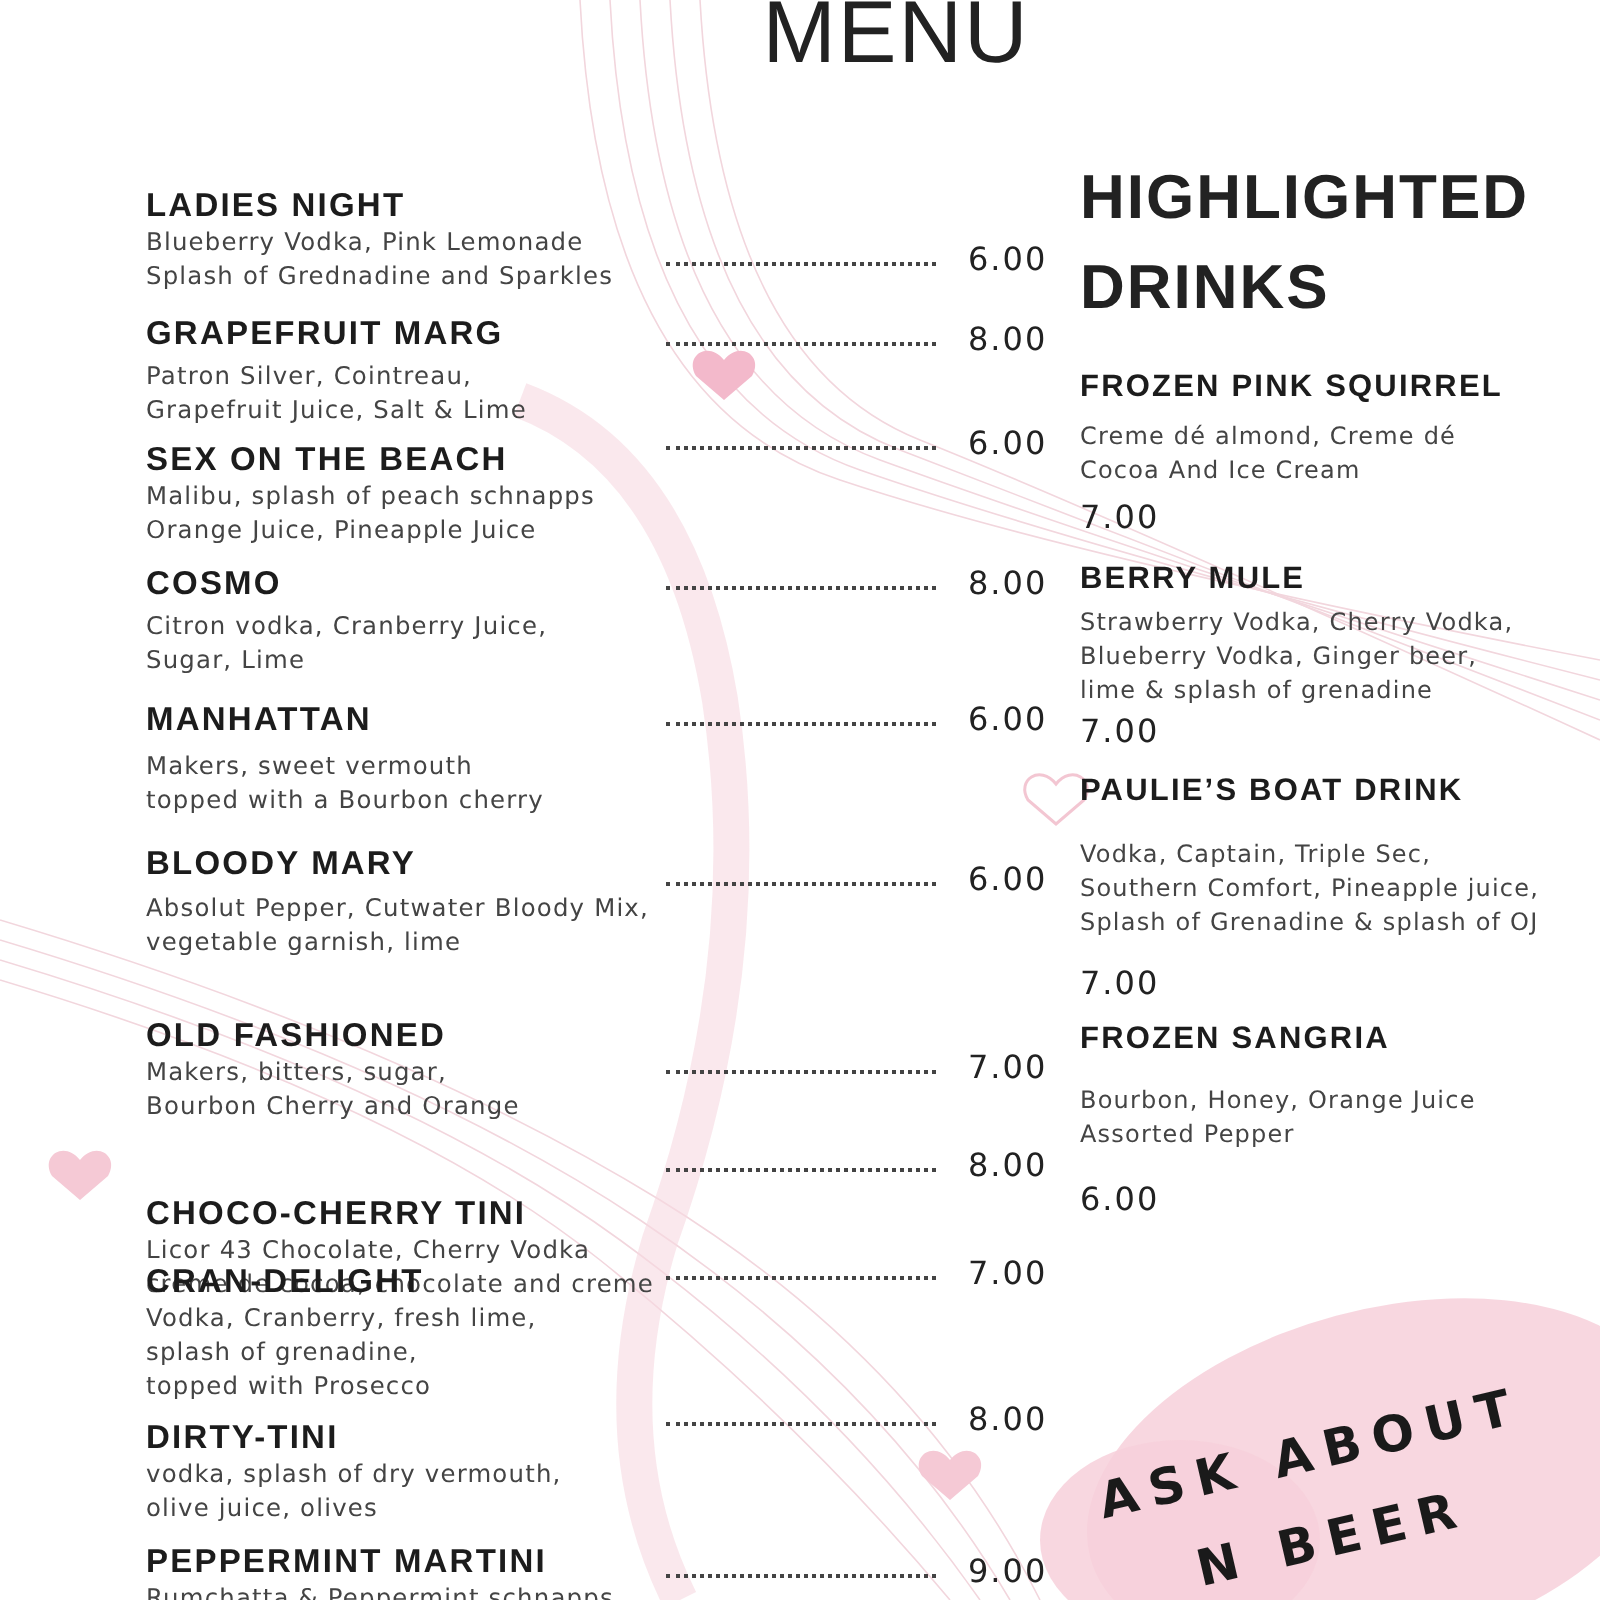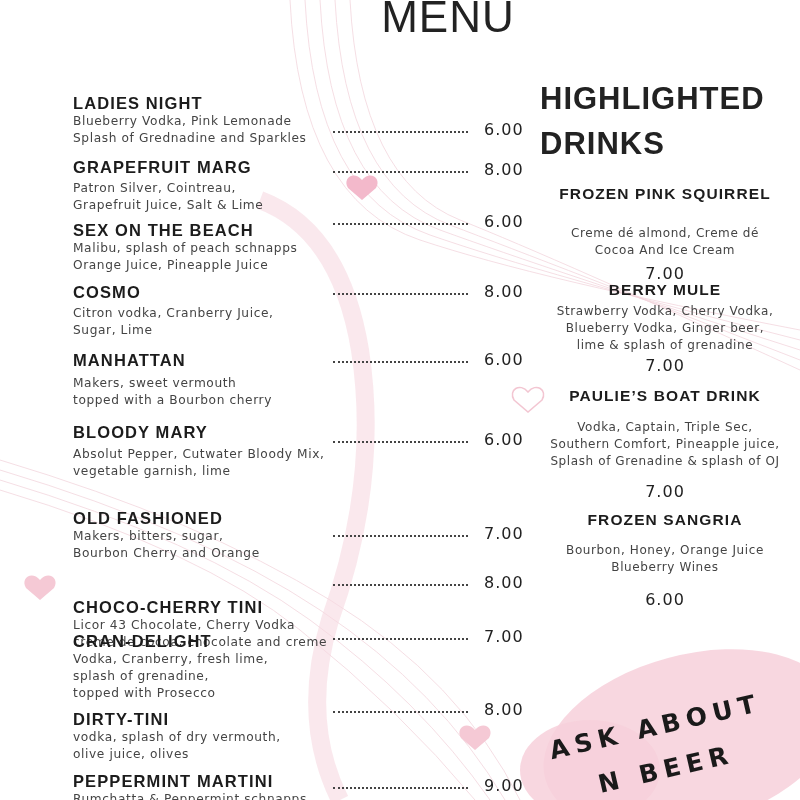--- a/index.html
+++ b/index.html
@@ -8,21 +8,21 @@
     .bg { position:absolute; inset:0; pointer-events:none; }
     .title { position:absolute; top:-8px; left:0; width:896px; text-align:center; font-size:44px;
       font-family:"Liberation Sans",sans-serif; font-weight:400; letter-spacing:1px; color:#222; margin:0; }
     .item { position:absolute; left:73px; width:460px; }
     .item .name { font-family:"Liberation Sans",sans-serif; font-weight:700; font-size:16.5px; letter-spacing:1.1px; color:#1c1c1c; line-height:20px; white-space:nowrap; }
     .item .desc { font-size:12.2px; letter-spacing:0.6px; color:#444; line-height:17px; white-space:nowrap; }
     .price-row { position:absolute; left:333px; display:flex; align-items:center; }
     .dots { width:135px; border-bottom:2px dotted #444; height:0; margin-top:4px; }
     .price { margin-left:16px; font-size:16px; letter-spacing:1px; color:#222; }
     .hl-title { position:absolute; left:540px; width:250px; text-align:left; top:76px; font-size:31px; line-height:45px; letter-spacing:1px; font-family:"Liberation Sans",sans-serif; color:#222; margin:0; }
-    .hl { position:absolute; left:540px; width:250px; text-align:center; }
+    .hl { position:absolute; left:540px; width:250px; text-align:left; }
     .hl .name { font-family:"Liberation Sans",sans-serif; font-weight:700; font-size:15.5px; letter-spacing:1.1px; color:#1c1c1c; white-space:nowrap; }
     .hl .desc { font-size:12px; letter-spacing:0.6px; color:#444; line-height:17px; white-space:nowrap; }
     .hl .price { margin:0; }
     .promo { position:absolute; left:545px; top:730px; transform:rotate(-13deg); transform-origin:left top;
       font-family:"DejaVu Sans",sans-serif; font-weight:700; font-size:25px; letter-spacing:6px; color:#1a1a1a; white-space:nowrap; line-height:44px; }
   </style>
 </head>
 <body>
 
 <svg class="bg" width="800" height="800" viewBox="0 0 800 800">
@@ -158,21 +158,21 @@
     <div class="price">9.00</div>
   </div>
 
 <h2 class="hl-title">
   <span>HIGHLIGHTED</span><br>
   <span>DRINKS</span>
 </h2>
 
 <div class="hl" style="top:185px">
   <div class="name">FROZEN PINK SQUIRREL</div>
-  <div class="desc" style="margin-top:22px">Creme dé almond, Creme dé</div>
+  <div class="desc" style="margin-top:7px">Creme dé almond, Creme dé</div>
   <div class="desc">Cocoa And Ice Cream</div>
   <div class="price" style="margin-top:5px">7.00</div>
 </div>
 
 <div class="hl" style="top:281px">
   <div class="name">BERRY MULE</div>
   <div class="desc" style="margin-top:4px">Strawberry Vodka, Cherry Vodka,</div>
   <div class="desc">Blueberry Vodka, Ginger beer,</div>
   <div class="desc">lime &amp; splash of grenadine</div>
   <div class="price" style="margin-top:2px">7.00</div>
@@ -182,20 +182,20 @@
   <div class="name">PAULIE’S BOAT DRINK</div>
   <div class="desc" style="margin-top:14px">Vodka, Captain, Triple Sec,</div>
   <div class="desc">Southern Comfort, Pineapple juice,</div>
   <div class="desc">Splash of Grenadine &amp; splash of OJ</div>
   <div class="price" style="margin-top:12px">7.00</div>
 </div>
 
 <div class="hl" style="top:511px">
   <div class="name">FROZEN SANGRIA</div>
   <div class="desc" style="margin-top:13px">Bourbon, Honey, Orange Juice</div>
-  <div class="desc">Blueberry Wines</div>
+  <div class="desc">Assorted Pepper</div>
   <div class="price" style="margin-top:14px">6.00</div>
 </div>
 
 <div class="promo">
   <div>ASK ABOUT</div>
   <div style="padding-left:40px">N BEER</div>
 </div>
 
 </body></html>

